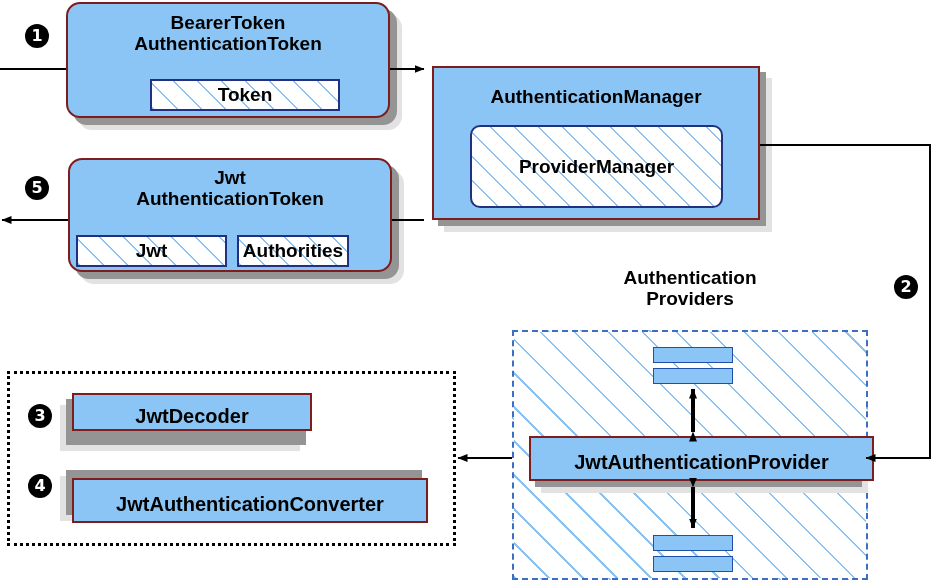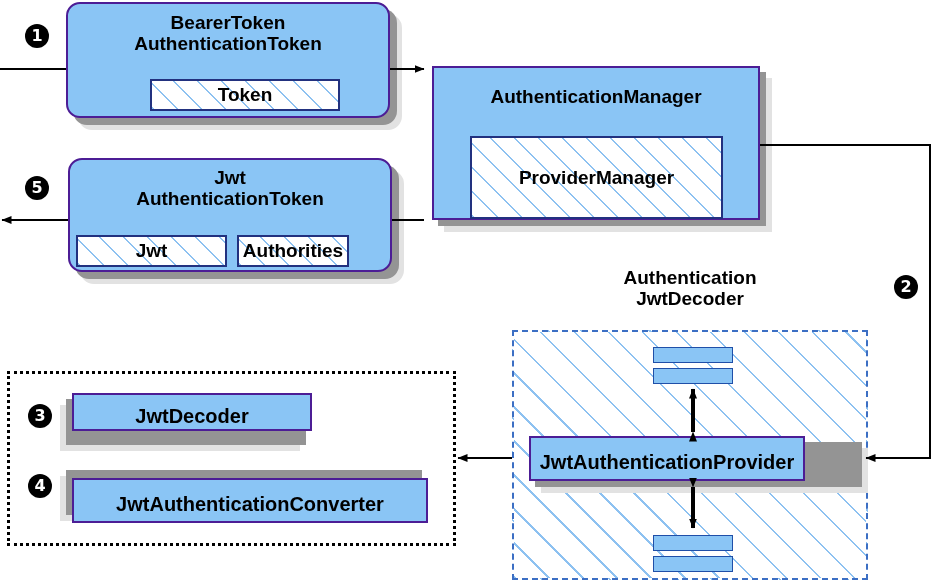--- a/index.html
+++ b/index.html
@@ -13,21 +13,21 @@
     height: 584px;
     background: #ffffff;
     font-family: "Liberation Sans", sans-serif;
     overflow: hidden;
   }
 
   
   .node {
     position: absolute;
     background: #8AC5F5;
-    border: 2px solid #4c1d95;
+    border: 2px solid #7f1d1d;
     box-sizing: border-box;
     display: flex;
     flex-direction: column;
     align-items: center;
     justify-content: flex-start;
     color: #000000;
     font-weight: bold;
     z-index: 4;
   }
   .node.rounded { border-radius: 14px; }
@@ -179,21 +179,21 @@
     <line x1="68" y1="220" x2="2" y2="220" stroke="#000" stroke-width="2" marker-end="url(#arrow-l)"></line>
 
     <line x1="693" y1="432" x2="693" y2="389" stroke="#000" stroke-width="4" marker-end="url(#arrow-u)" marker-start="url(#arrow-d)"></line>
 
     <line x1="693" y1="487" x2="693" y2="528" stroke="#000" stroke-width="4" marker-end="url(#arrow-d)" marker-start="url(#arrow-u)"></line>
   </svg>
 
   <div id="providers-container" style="left:512px; top:330px; width:356px; height:250px;"></div>
 
   <div class="group-label" style="left:575px; top:268px; width:230px; font-size:19px;">Authentication
-JwtDecoder</div>
+Providers</div>
 
   <div id="support-container" style="left:7px; top:371px; width:449px; height:175px;"></div>
 
   <div class="shadow-light rounded" style="left:78px; top:14px; width:324px; height:116px;"></div>
   <div class="shadow-dark rounded" style="left:73px; top:9px; width:324px; height:116px;"></div>
   <div class="node rounded" style="left:66px; top:2px; width:324px; height:116px;">
     <div class="node-title" style="font-size:19px; margin-top:9px;">BearerToken
 AuthenticationToken</div>
   </div>
   <div class="hatch-box" style="left:150px; top:79px; width:190px; height:32px; font-size:19px;">Token</div>
@@ -205,28 +205,28 @@
 AuthenticationToken</div>
   </div>
   <div class="hatch-box" style="left:76px; top:235px; width:151px; height:32px; font-size:19px;">Jwt</div>
   <div class="hatch-box" style="left:237px; top:235px; width:112px; height:32px; font-size:19px;">Authorities</div>
 
   <div class="shadow-light" style="left:444px; top:78px; width:328px; height:154px;"></div>
   <div class="shadow-dark" style="left:438px; top:72px; width:328px; height:154px;"></div>
   <div class="node" style="left:432px; top:66px; width:328px; height:154px;">
     <div class="node-title" style="font-size:19px; margin-top:19px;">AuthenticationManager</div>
   </div>
-  <div class="hatch-box" style="left:470px; top:136px; width:253px; height:83px; font-size:19px;">ProviderManager</div>
+  <div class="hatch-box" style="left:470px; top:125px; width:253px; height:83px; font-size:19px;border-radius:10px;">ProviderManager</div>
 
   <div class="minibar" style="left:653px; top:347px; width:80px; height:16px;"></div>
   <div class="minibar" style="left:653px; top:368px; width:80px; height:16px;"></div>
 
   <div class="shadow-light" style="left:541px; top:448px; width:327px; height:45px;"></div>
   <div class="shadow-dark" style="left:535px; top:442px; width:327px; height:45px;"></div>
-  <div class="node" style="left:529px; top:436px; width:276px; height:45px; justify-content:center;">
+  <div class="node" style="left:529px; top:436px; width:345px; height:45px; justify-content:center;">
     <div class="node-title" style="font-size:20px; margin-top:9px;">JwtAuthenticationProvider</div>
   </div>
 
   <div class="minibar" style="left:653px; top:535px; width:80px; height:16px;"></div>
   <div class="minibar" style="left:653px; top:556px; width:80px; height:16px;"></div>
 
   <div class="shadow-light" style="left:60px; top:405px; width:240px; height:46px;"></div>
   <div class="shadow-dark" style="left:66px; top:399px; width:240px; height:46px;"></div>
   <div class="node" style="left:72px; top:393px; width:240px; height:38px; justify-content:center;">
     <div class="node-title" style="font-size:20px; margin-top:9px;">JwtDecoder</div>

